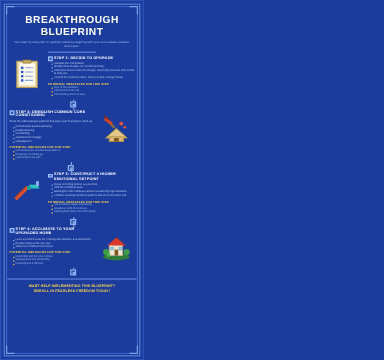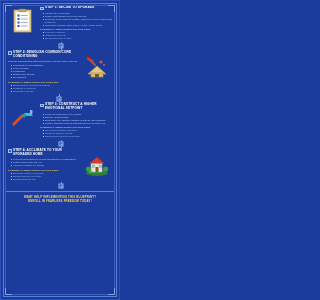--- a/index.html
+++ b/index.html
@@ -179,20 +179,26 @@
 <div class="frame-outer"></div>
 <div class="frame-inner"></div>
 <div class="frame-inner2"></div>
 <div class="corner tl"></div>
 <div class="corner tr"></div>
 <div class="corner bl"></div>
 <div class="corner br"></div>
 
 <div class="sheet">
 
+  <div class="header">
+    <div class="title">BREAKTHROUGH</div>
+    <div class="title">BLUEPRINT</div>
+    <div class="subtitle">Your step-by-step plan for getting results by aligning with your core values, wisdom, and power.</div>
+    <div class="hdr-rule"></div>
+  </div>
 
   <div class="step">
     <div class="icon-box">
       <svg class="ic" width="26" height="26" viewBox="0 0 26 26">
         <rect x="4" y="2" width="17" height="22" fill="#e8d9a8" stroke="#b99c4e" stroke-width="0.8"></rect>
         <rect x="6" y="4" width="13" height="18" fill="#fdfaf0" stroke="#cbb druk" stroke-width="0"></rect>
         <rect x="6" y="4" width="13" height="18" fill="#fdfaf0"></rect>
         <g fill="#2b55c0">
           <rect x="7.5" y="6.5" width="2" height="2"></rect>
           <rect x="7.5" y="10" width="2" height="2"></rect>

